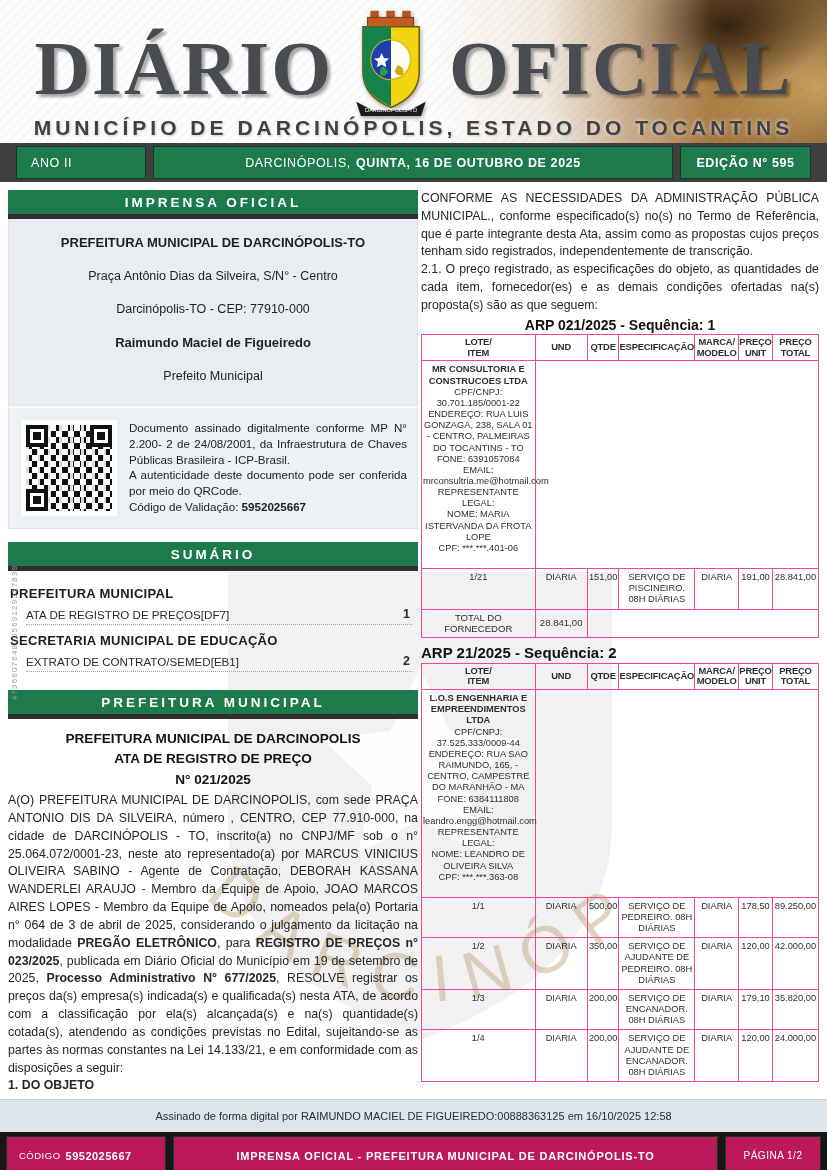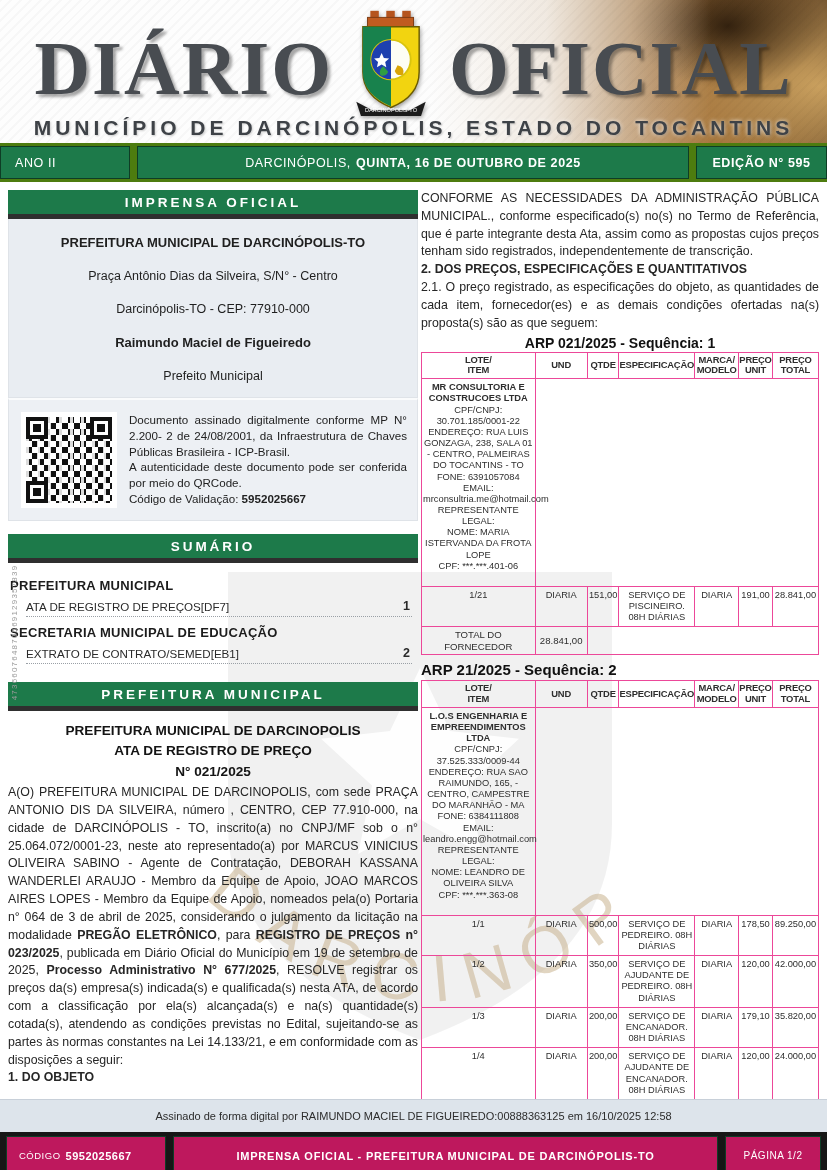--- a/index.html
+++ b/index.html
@@ -33,22 +33,22 @@
     color:#484c51; letter-spacing:2px; text-shadow:3px 3px 3px rgba(0,0,0,0.35);
   }
   .crest { width:96px; height:122px; margin-top:2px; flex:0 0 auto; filter:drop-shadow(1px 2px 2px rgba(0,0,0,0.35)); }
   .mast-subtitle {
     position:relative; z-index:2; text-align:center; margin-top:-14px;
     font-size:21px; font-weight:700; letter-spacing:4px; color:#3e4247;
     text-shadow:0 0 4px rgba(255,255,255,0.9), 1px 1px 2px rgba(0,0,0,0.25);
   }
   
   .date-bar {
-    position:relative; height:39px; background:#4d7c0f;
-    display:flex; align-items:stretch; gap:7px; padding:3px 0;
+    position:relative; height:39px; background:#404040;
+    display:flex; align-items:stretch; gap:7px; padding:3px 16px;
   }
   .db-box {
     background:#1d7a4a; border:1px solid #0e3d25; color:#fff;
     display:flex; align-items:center; font-size:12.5px; letter-spacing:.6px;
   }
   .db-ano   { width:130px; padding-left:14px; font-weight:400; }
   .db-date  { flex:1; justify-content:center; font-weight:400; }
   .db-date b{ margin-left:5px; }
   .db-ed    { width:131px; justify-content:center; font-weight:700; }
   
@@ -67,21 +67,21 @@
     background:#1d7a4a; border-bottom:5px solid #2f2f2f; color:#fff; text-align:center;
     font-weight:700; font-size:13.5px; letter-spacing:3px; padding:5px 0 4px;
   }
   .green-bar.spaced { margin-top:13px; }
   
   .office-box {
     background:#e9edf2; border:1px solid #dfe3e8; border-top:none;
     text-align:center; padding:16px 10px 14px;
   }
   .office-box .ln { margin:0 0 19px; font-size:12.5px; color:#1f1f1f; }
-  .office-box .ln:last-child { margin-bottom:0; }
+  .office-box .ln:last-child { margin-bottom:8px; }
   .office-box .b { font-weight:700; font-size:13px; }
   
   .qr-box {
     background:#edf0f4; border:1px solid #dfe3e8; border-top:2px solid #fafbfc;
     display:flex; gap:12px; padding:12px 10px 12px 12px; min-height:118px;
   }
   .qr {
     width:96px; height:96px; flex:0 0 auto; background:#fff; padding:5px; position:relative;
   }
   .qr-pattern {
@@ -239,21 +239,20 @@
       <div class="body-text">
         <p><span>A(O) PREFEITURA MUNICIPAL DE DARCINOPOLIS, com sede PRAÇA ANTONIO DIS DA SILVEIRA, número , CENTRO, CEP 77.910-000, na cidade de DARCINÓPOLIS - TO, inscrito(a) no CNPJ/MF sob o n° 25.064.072/0001-23, neste ato representado(a) por MARCUS VINICIUS OLIVEIRA SABINO - Agente de Contratação, DEBORAH KASSANA WANDERLEI ARAUJO - Membro da Equipe de Apoio, JOAO MARCOS AIRES LOPES - Membro da Equipe de Apoio, nomeados pela(o) Portaria n° 064 de 3 de abril de 2025, considerando o julgamento da licitação na modalidade </span><b>PREGÃO ELETRÔNICO</b><span>, para </span><b>REGISTRO DE PREÇOS n° 023/2025</b><span>, publicada em Diário Oficial do Município em 19 de setembro de 2025, </span><b>Processo Administrativo N° 677/2025</b><span>, RESOLVE registrar os preços da(s) empresa(s) indicada(s) e qualificada(s) nesta ATA, de acordo com a classificação por ela(s) alcançada(s) e na(s) quantidade(s) cotada(s), atendendo as condições previstas no Edital, sujeitando-se as partes às normas constantes na Lei 14.133/21, e em conformidade com as disposições a seguir:</span></p>
         <p class="hd">1. DO OBJETO</p>
 
       </div>
     </section>
 
     <section class="col-right">
       <div class="body-text">
         <p>CONFORME AS NECESSIDADES DA ADMINISTRAÇÃO PÚBLICA MUNICIPAL., conforme especificado(s) no(s) no Termo de Referência, que é parte integrante desta Ata, assim como as propostas cujos preços tenham sido registrados, independentemente de transcrição.</p>
-        <p class="hd">2. DOS PREÇOS, ESPECIFICAÇÕES E QUANTITATIVOS</p>
         <p>2.1. O preço registrado, as especificações do objeto, as quantidades de cada item, fornecedor(es) e as demais condições ofertadas na(s) proposta(s) são as que seguem:</p>
       </div>
 
       <div class="arp-title-center">ARP 021/2025 - Sequência: 1</div>
 
       <table class="arp">
         <colgroup>
           <col style="width:111px">
             <col style="width:51px">
             <col style="width:31px">

